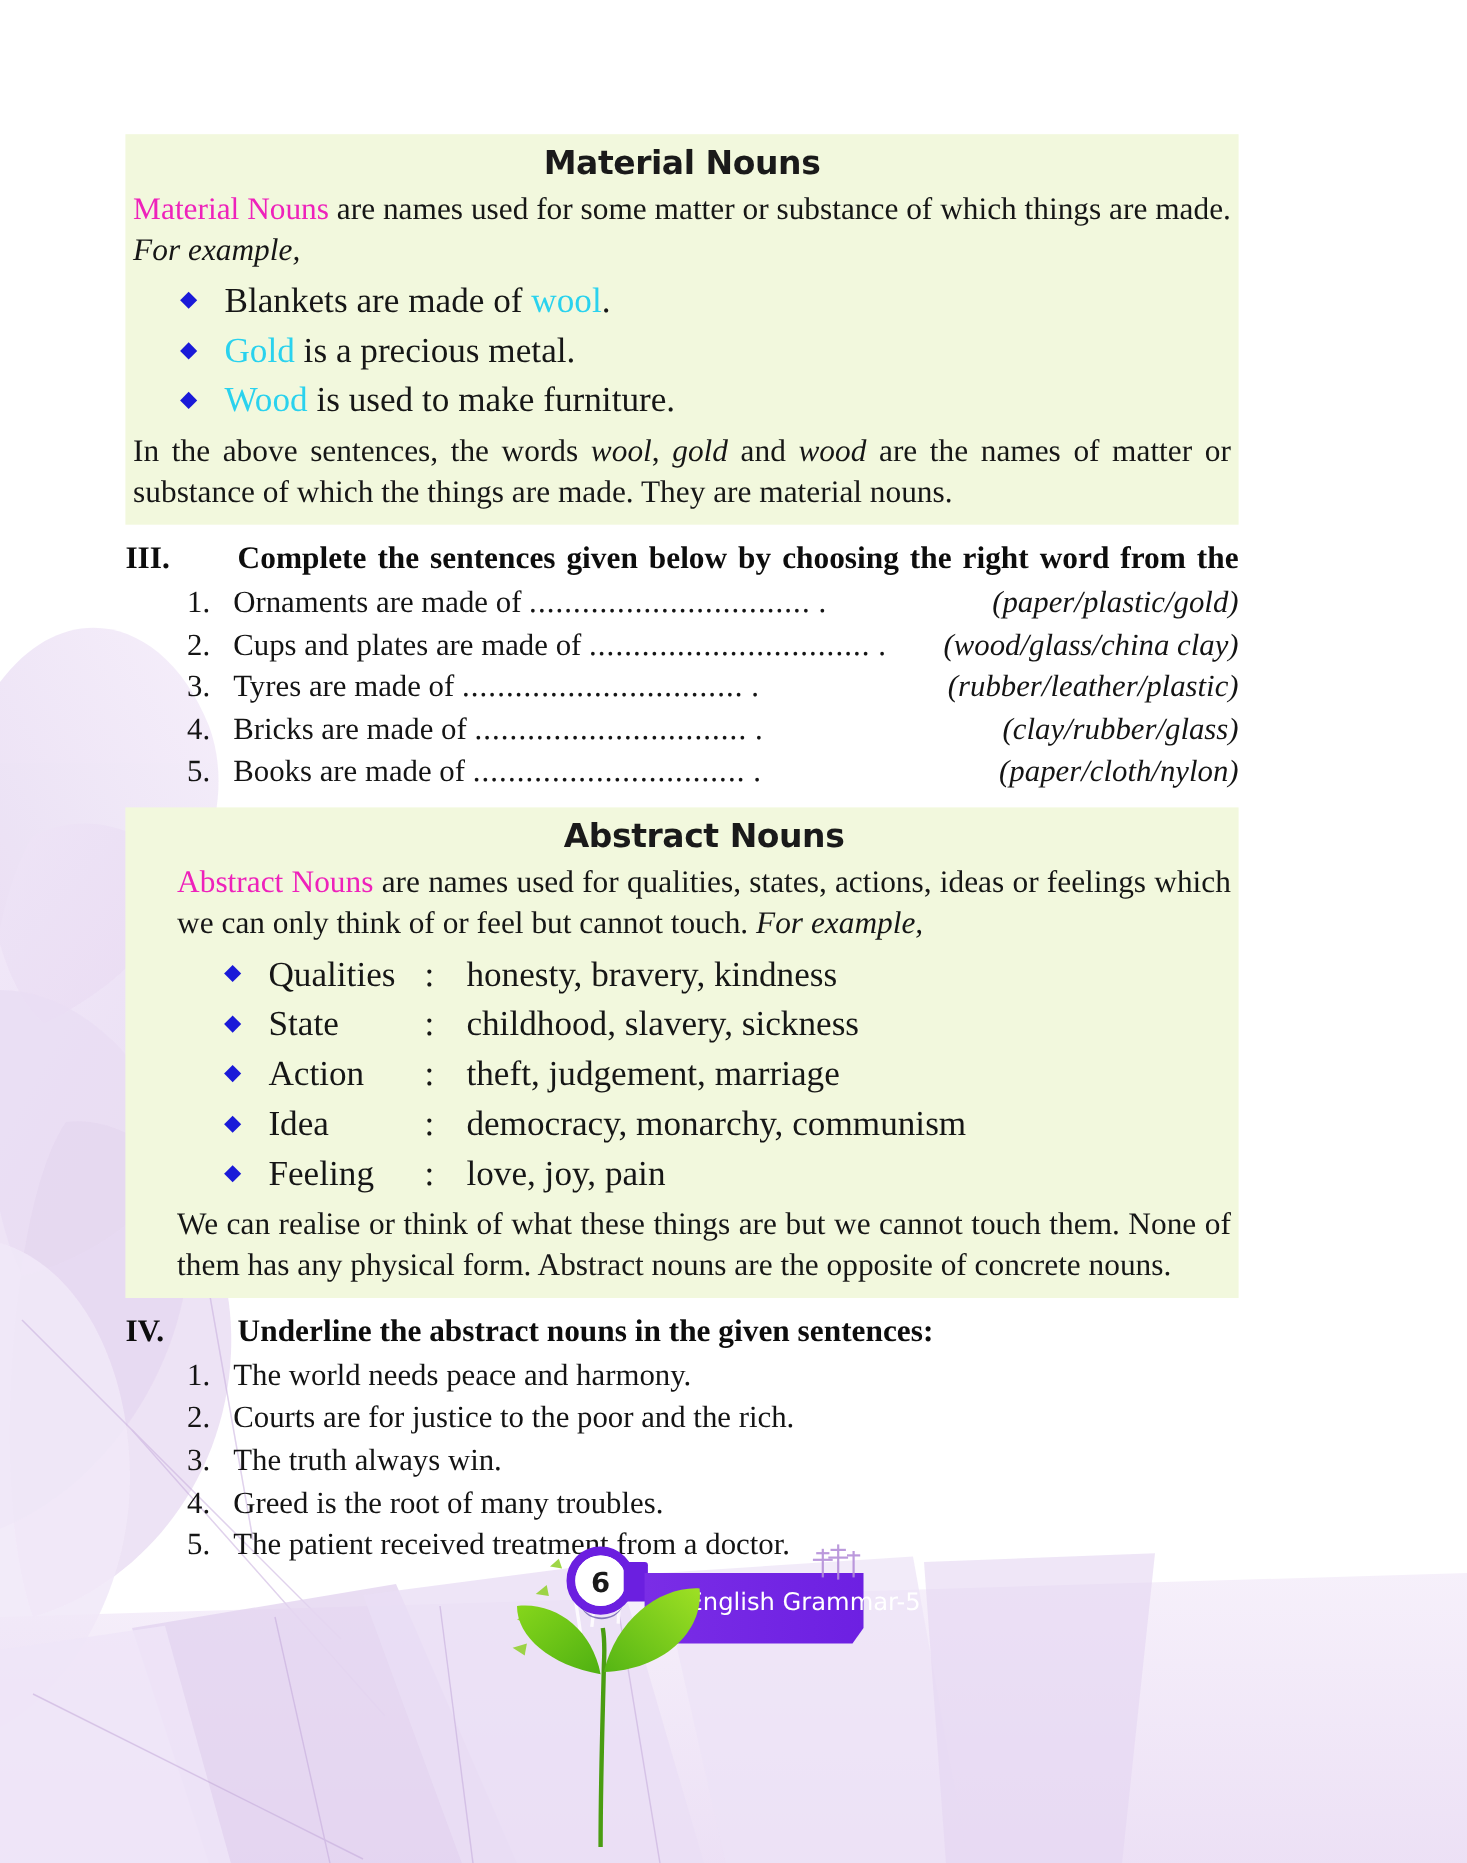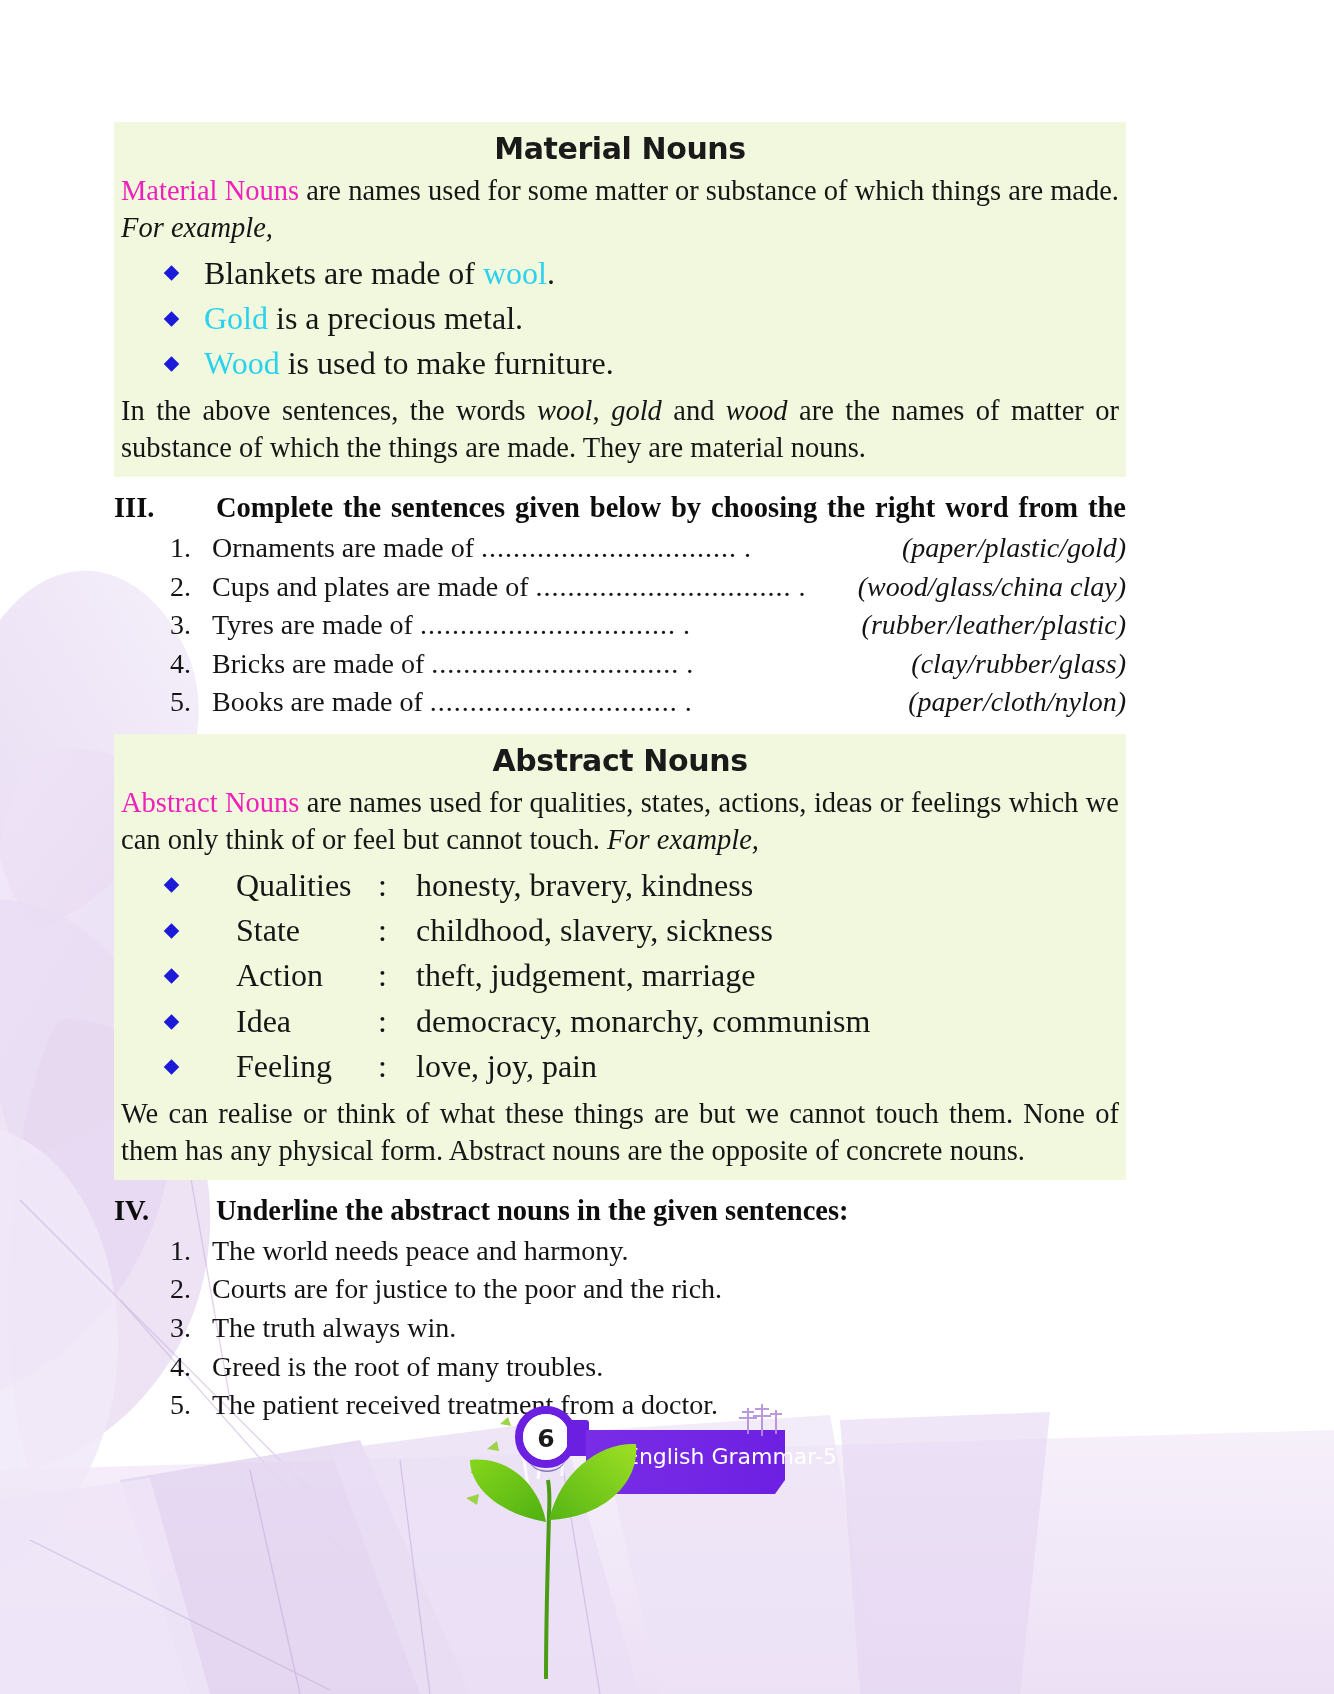--- a/index.html
+++ b/index.html
@@ -92,21 +92,20 @@
     transform: translateY(-50%) rotate(45deg);
     width: 11px;
     height: 11px;
     background: #1a1ad8;
   }
 
   
   .defrow {
     display: flex;
     align-items: baseline;
-    margin-left: 32px;
   }
   .defrow .dterm {
     display: inline-block;
     width: 142px;
     flex: 0 0 142px;
   }
   .defrow .dcolon {
     display: inline-block;
     width: 38px;
     flex: 0 0 38px;
@@ -295,21 +294,21 @@
           <span class="opt">(clay/rubber/glass)</span>
         </li>
         <li class="fill-row">
           <span class="n">5.</span>
           <span class="s"><span>Books are made of</span> <span class="dotfill">...............................</span> <span>.</span></span>
           <span class="opt">(paper/cloth/nylon)</span>
         </li>
       </ol>
     </section>
 
-    <section class="theory-block" style="margin-top:12px;">
+    <section class="theory-block" style="margin-top:12px;padding-left:40px;">
       <h2 class="block-title">Abstract Nouns</h2>
 
       <p class="para justified"><span class="kw-pink">Abstract Nouns</span><span> are names used for qualities, states, actions, ideas or feelings which we can only think of or feel but cannot touch. </span><span class="ital">For example,</span></p>
 
       <ul class="bullets">
         <li>
           <span class="diamond"></span>
           <span class="defrow">
             <span class="dterm">Qualities</span>
             <span class="dcolon">:</span>

